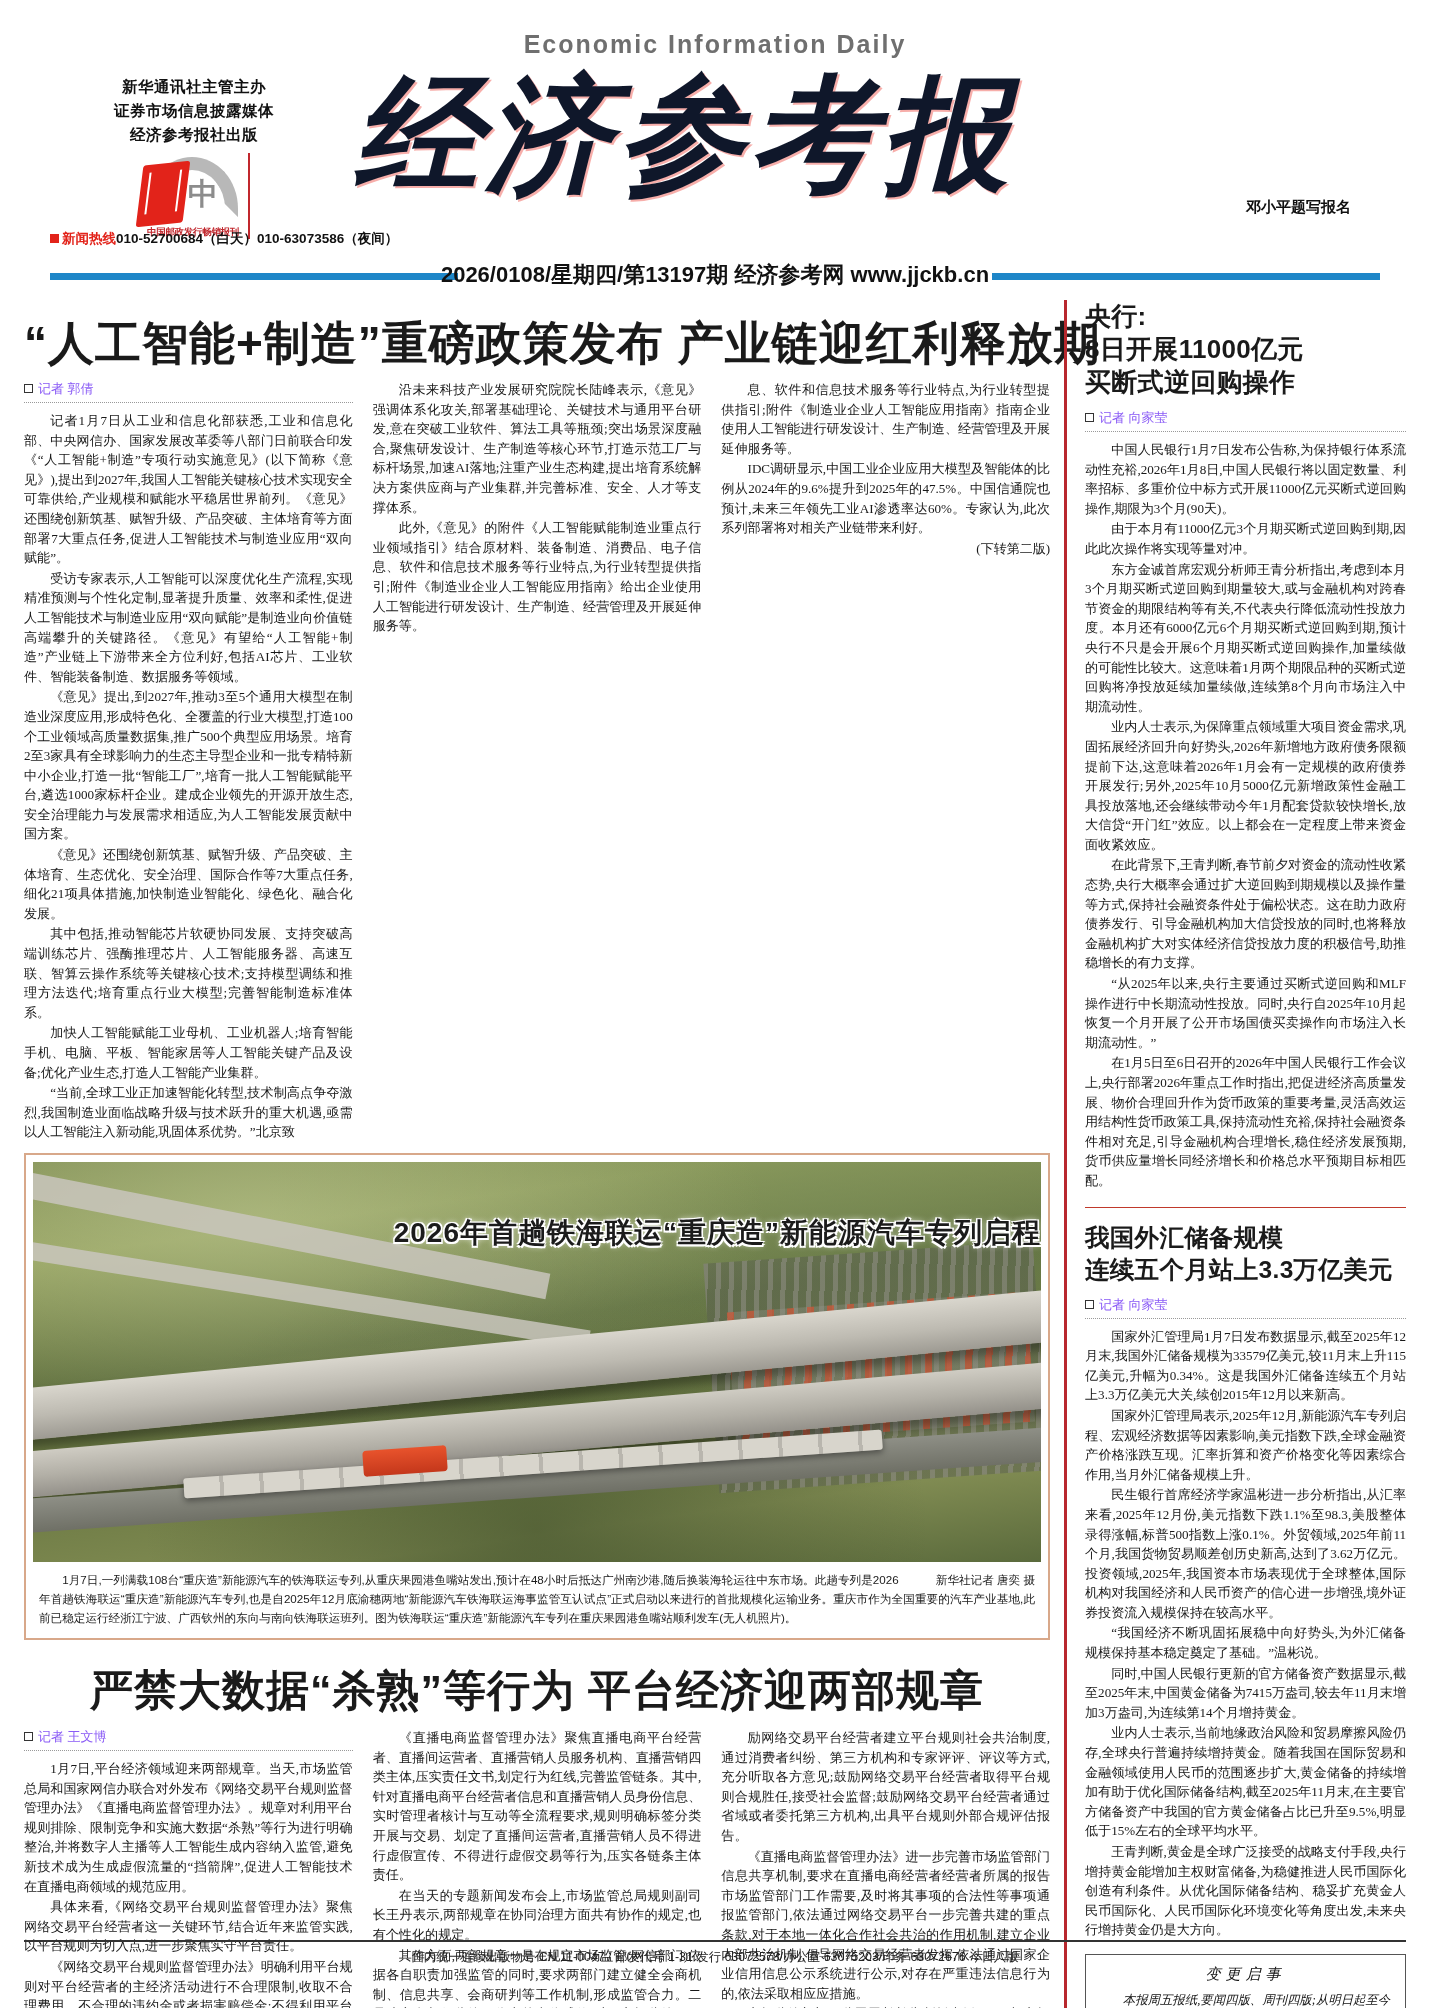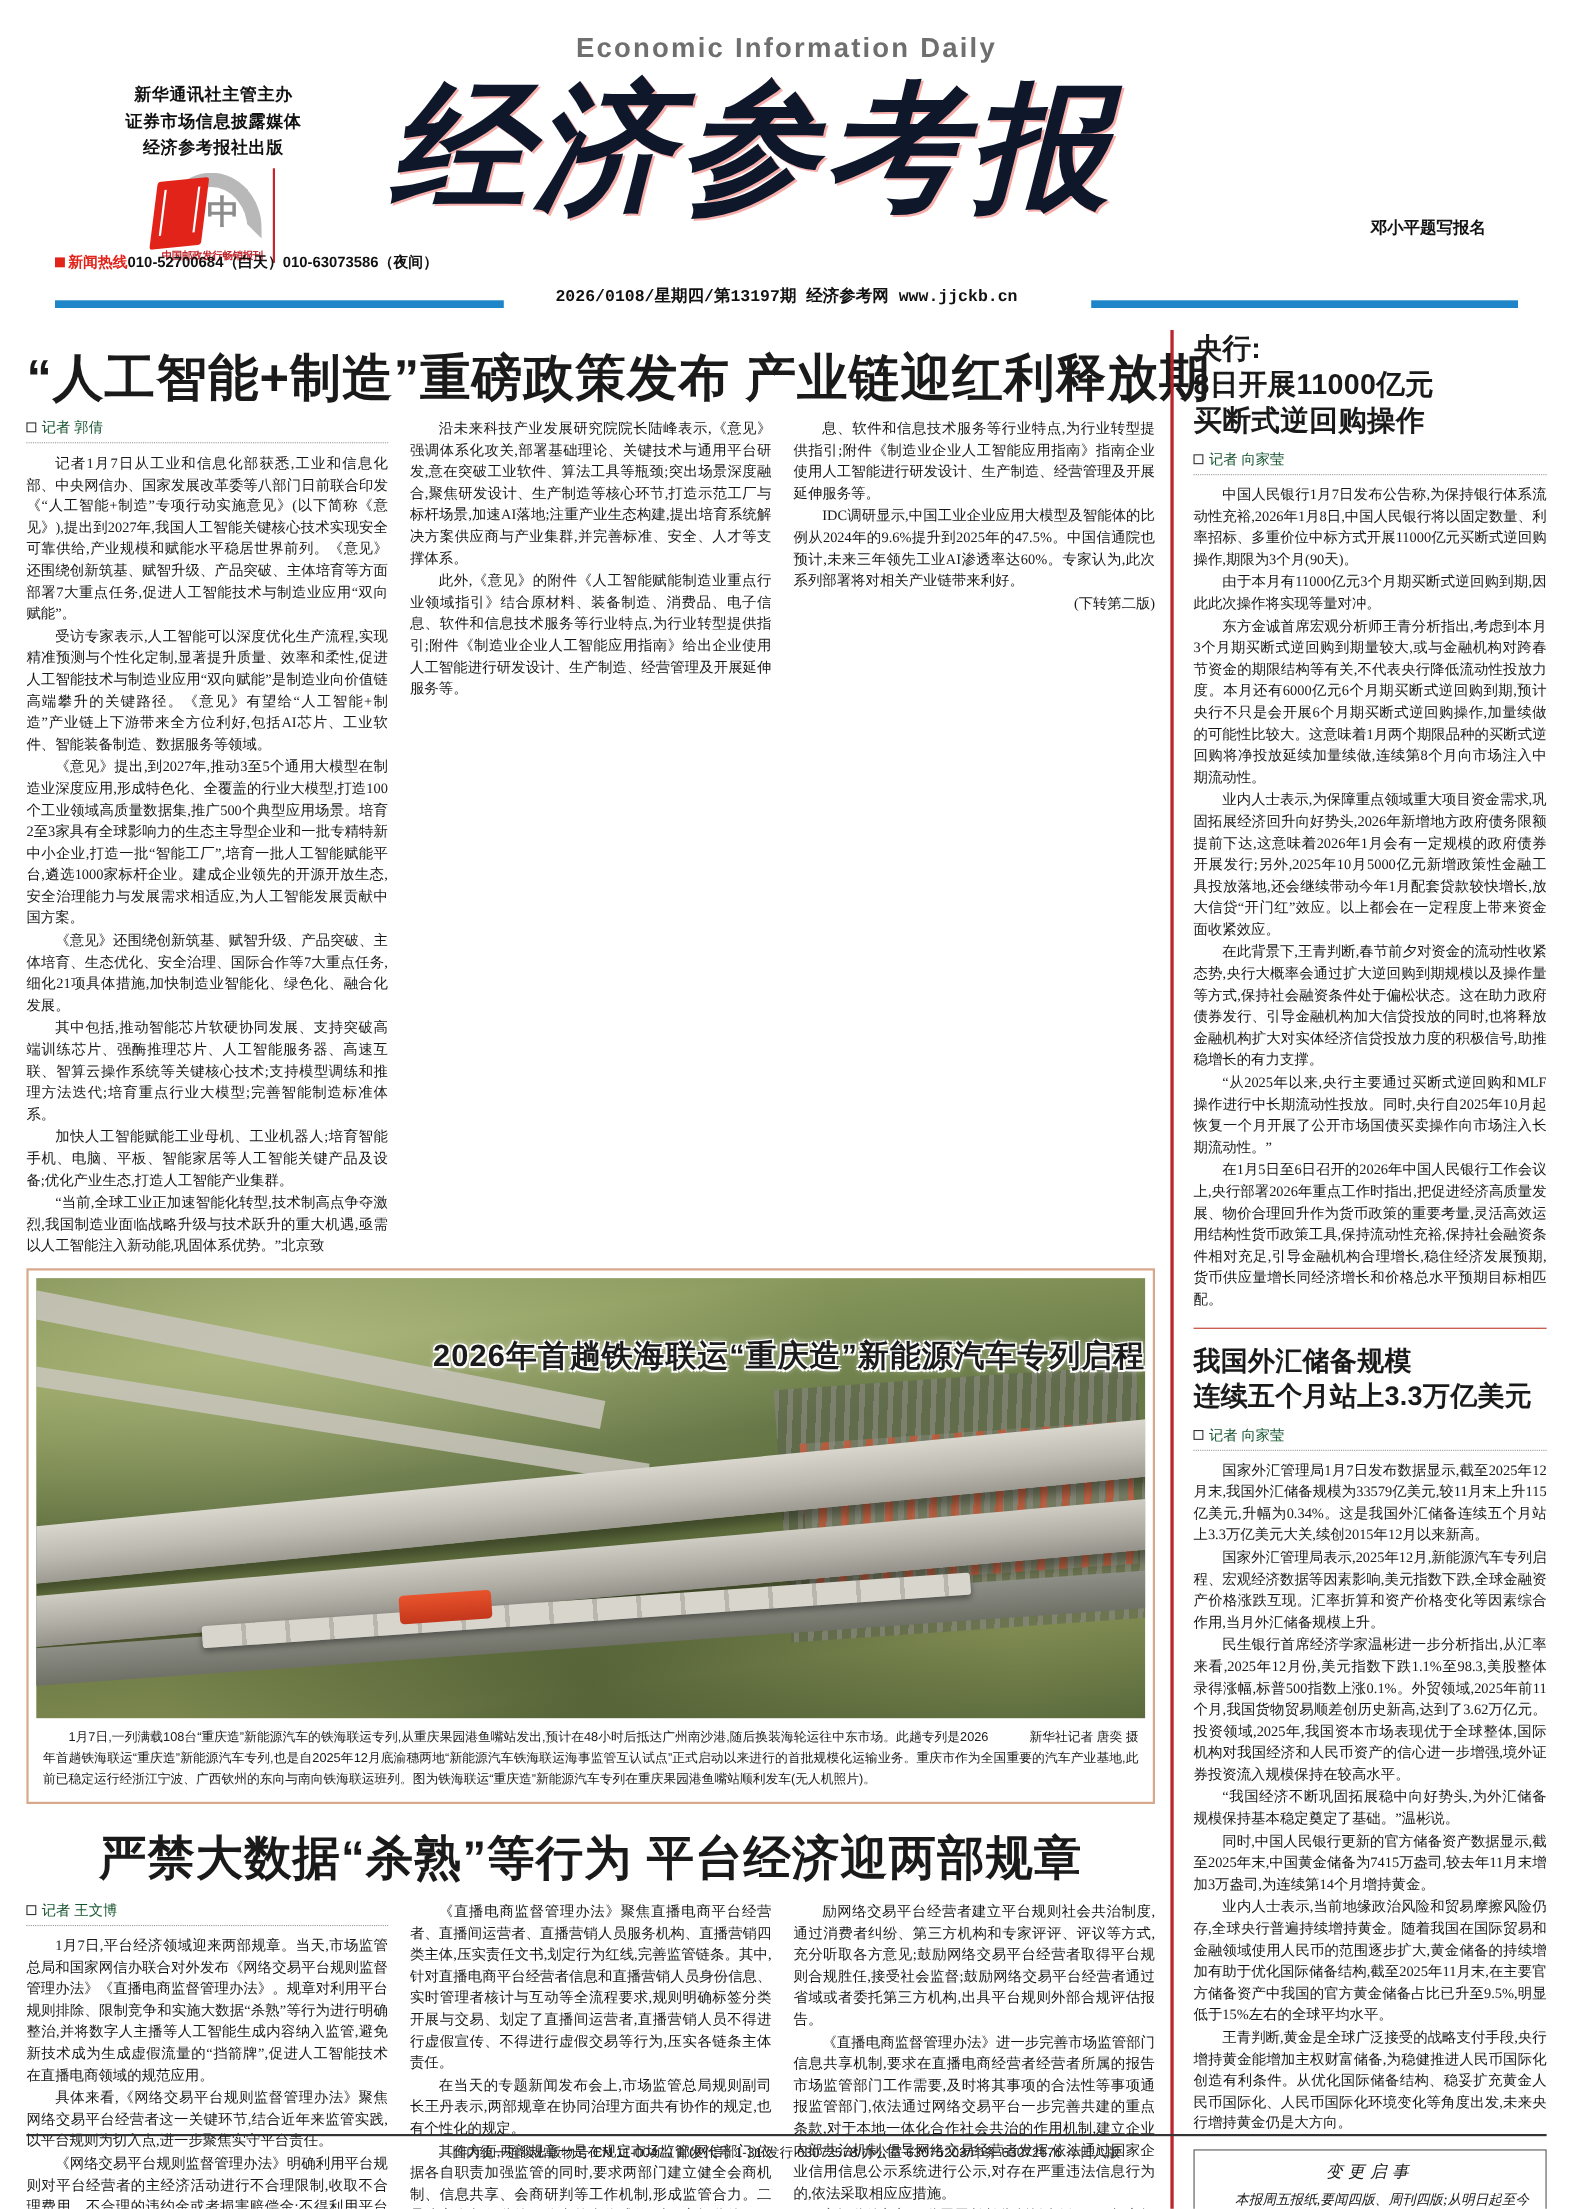--- a/index.html
+++ b/index.html
@@ -85,22 +85,22 @@
 
   
   .datebar { position: relative; height: 30px; margin-top: 4px; }
   .datebar .bar {
     position: absolute; top: 13px; height: 7px; background: #1e86c8;
   }
   .datebar .bar.l { left: 26px; width: 408px; }
   .datebar .bar.r { right: 26px; width: 388px; }
   .datebar .dtext {
     position: absolute; left: 0; right: 0; top: 0; text-align: center;
-    font-family: Liberation Mono, monospace;
-    font-size: 15px; font-weight: bold; color: #111; white-space: nowrap;
+    font-family: Liberation Sans, sans-serif;
+    font-size: 22px; font-weight: bold; color: #111; white-space: nowrap;
   }
 
   
   .content { position: relative; margin-top: 10px; }
 
   .main-wrap { display: flex; gap: 0; }
   .left-block { width: 1040px; padding-right: 14px; }
   .right-col {
     width: 342px; border-left: 3px solid #b8282e; padding-left: 18px;
   }
@@ -108,21 +108,21 @@
   
   .hl1 {
     font-family: "Liberation Sans", sans-serif;
     font-weight: bold; color: #1a1a1a;
     font-size: 46px; line-height: 58px; letter-spacing: 1px;
     text-align: center; white-space: nowrap;
     margin: 14px 0 8px;
   }
   .byline {
     font-family: "Liberation Sans", sans-serif;
-    font-size: 13px; color: #14532d; padding-bottom: 4px;
+    font-size: 13px; color: #8b5cf6; padding-bottom: 4px;
     border-bottom: 1px dotted #999; margin-bottom: 8px;
   }
   .byline .box { display:inline-block; width: 9px; height: 9px; border: 1px solid #333; margin-right: 5px; }
 
   .cols3 { display: flex; gap: 20px; }
   .col { flex: 1; }
   .ptext {
     font-family: "Liberation Serif", "DejaVu Serif", serif;
     font-size: 13.1px; line-height: 19.6px;
     text-align: justify; text-justify: inter-ideograph;

